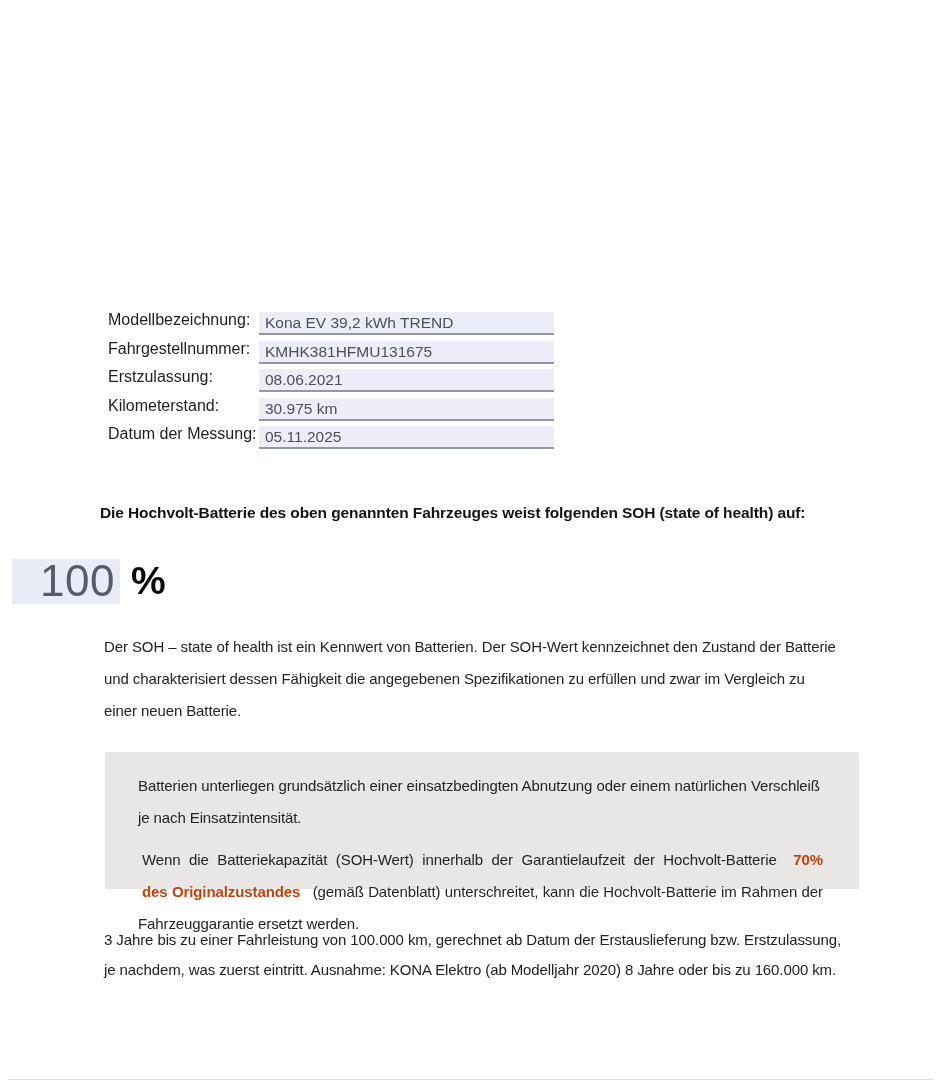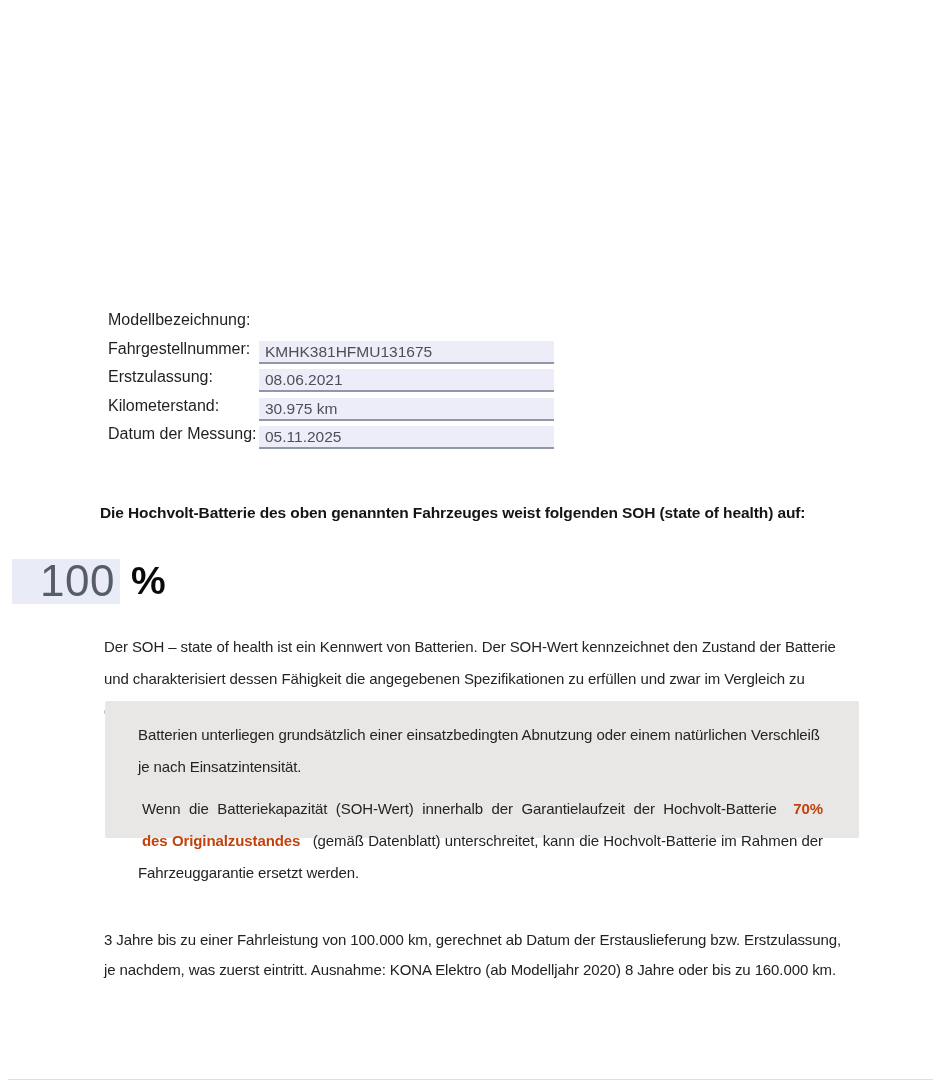--- a/index.html
+++ b/index.html
@@ -99,21 +99,21 @@
     line-height: 24px;
     color: #242424;
     letter-spacing: -0.1px;
   }
   .para .line { white-space: nowrap; }
   .soh-definition { top: 619px; }
 
   
   .notice-box {
     position: absolute;
-    top: 693px;
+    top: 744px;
     left: 97px;
     width: 754px;
     height: 137px;
     background: #e8e7e5;
     border-radius: 2px;
     padding: 14px 24px 0 25px;
     font-size: 15px;
     line-height: 24px;
     color: #242424;
     letter-spacing: -0.1px;
@@ -142,20 +142,21 @@
   }
 </style>
 </head>
 <body>
 
 <div class="page">
 
   <div class="form">
     <div class="form-row">
       <span class="form-label">Modellbezeichnung:</span>
+      <span class="form-field">Kona EV 39,2 kWh TREND</span>
     </div>
     <div class="form-row">
       <span class="form-label">Fahrgestellnummer:</span>
       <span class="form-field">KMHK381HFMU131675</span>
     </div>
     <div class="form-row">
       <span class="form-label">Erstzulassung:</span>
       <span class="form-field">08.06.2021</span>
     </div>
     <div class="form-row">

